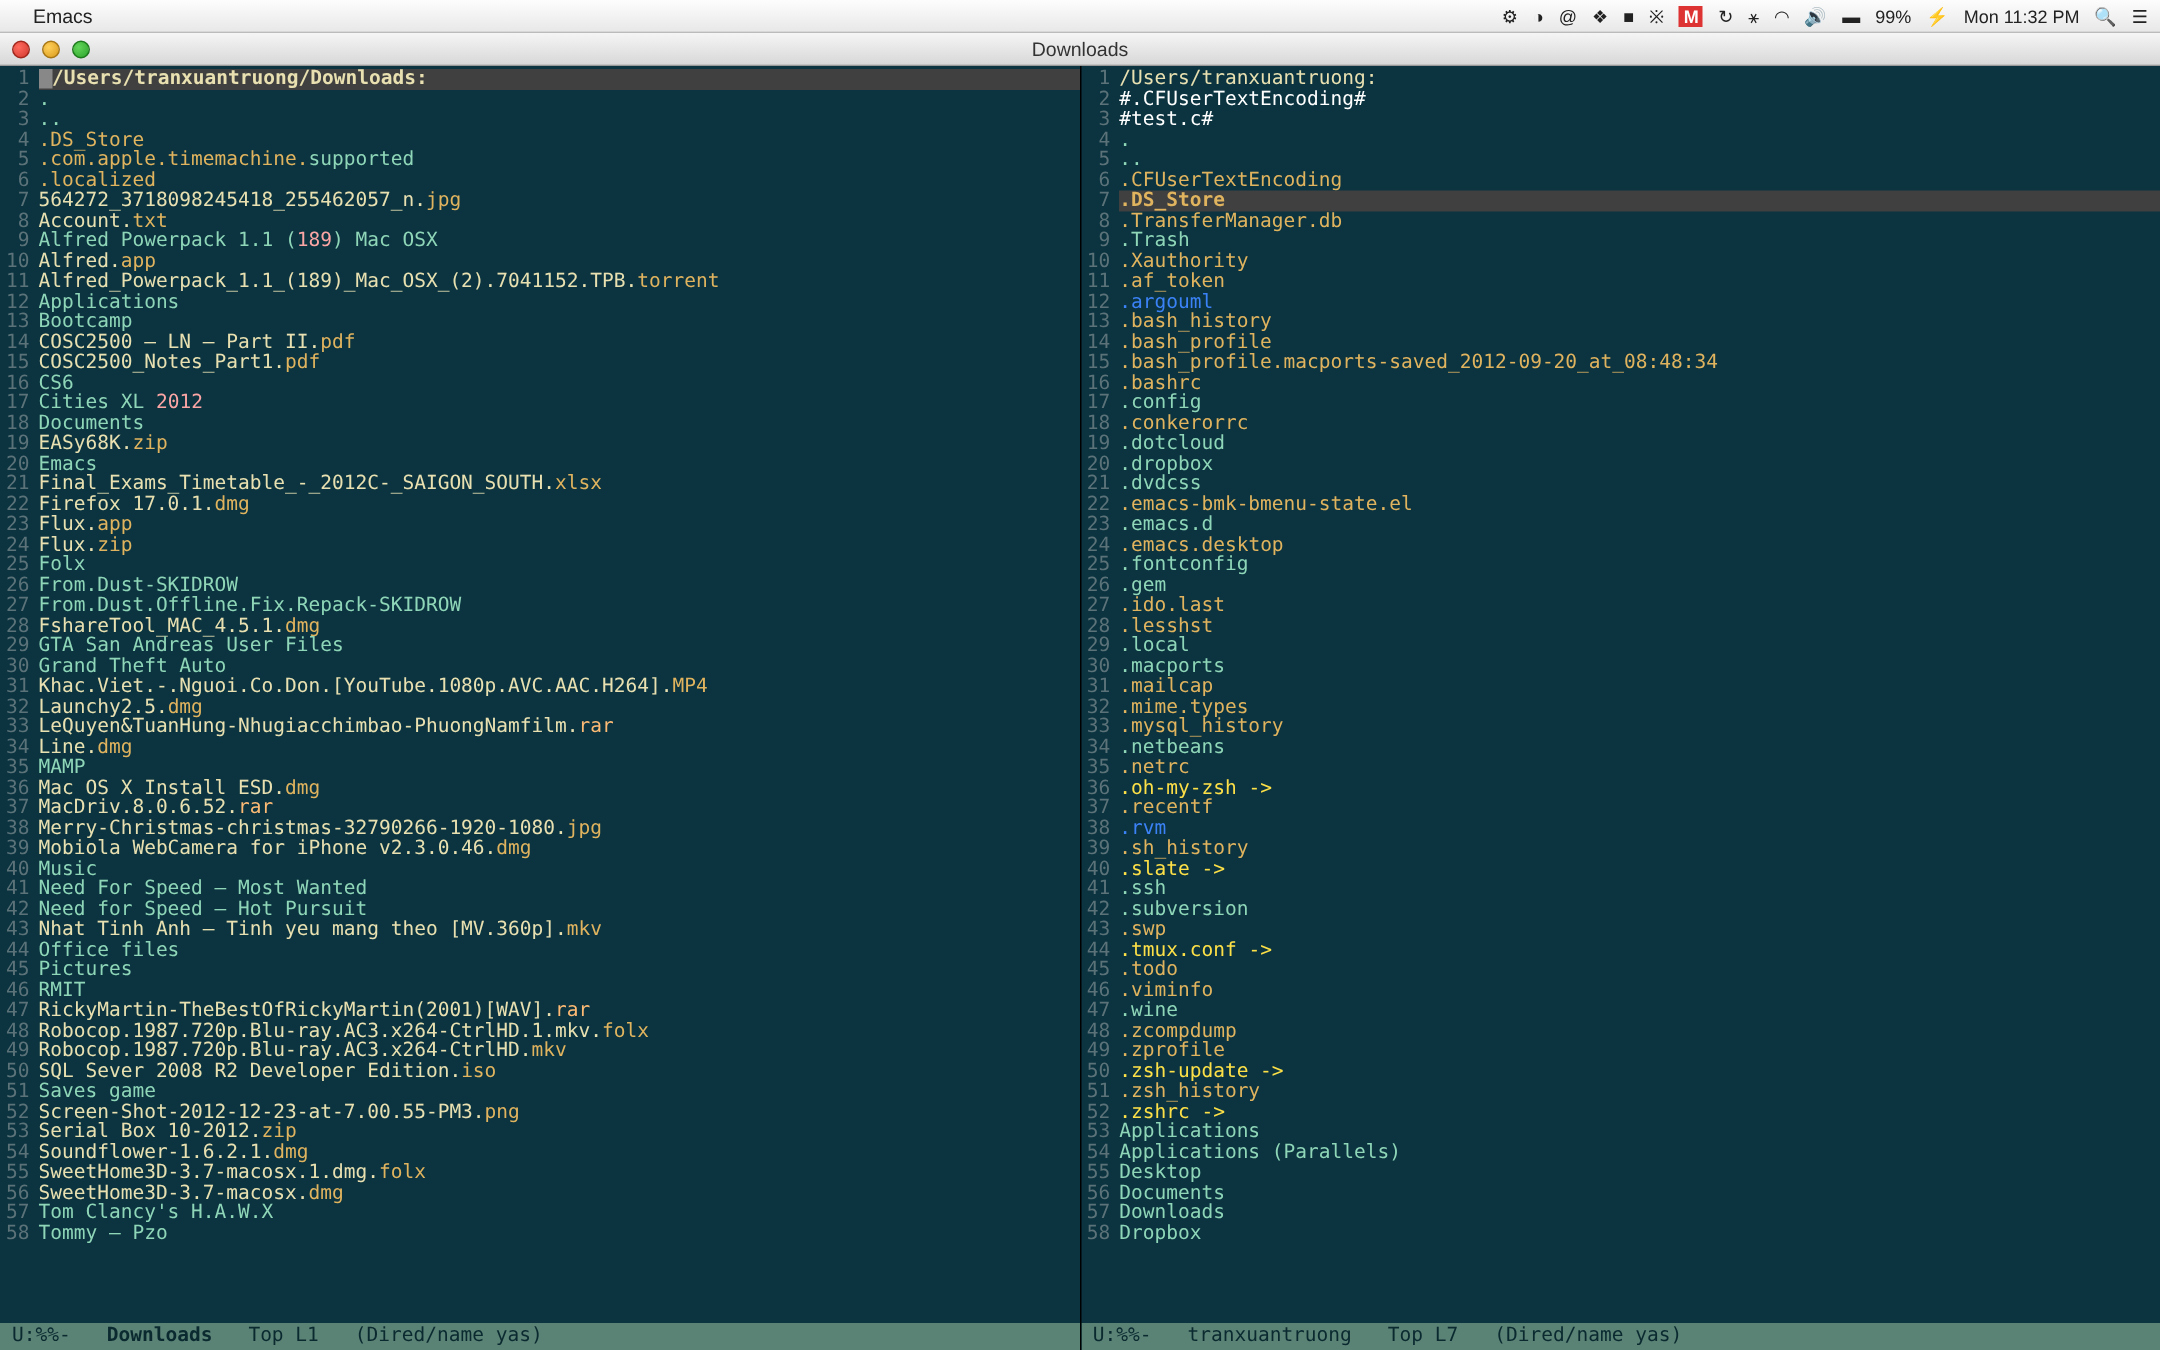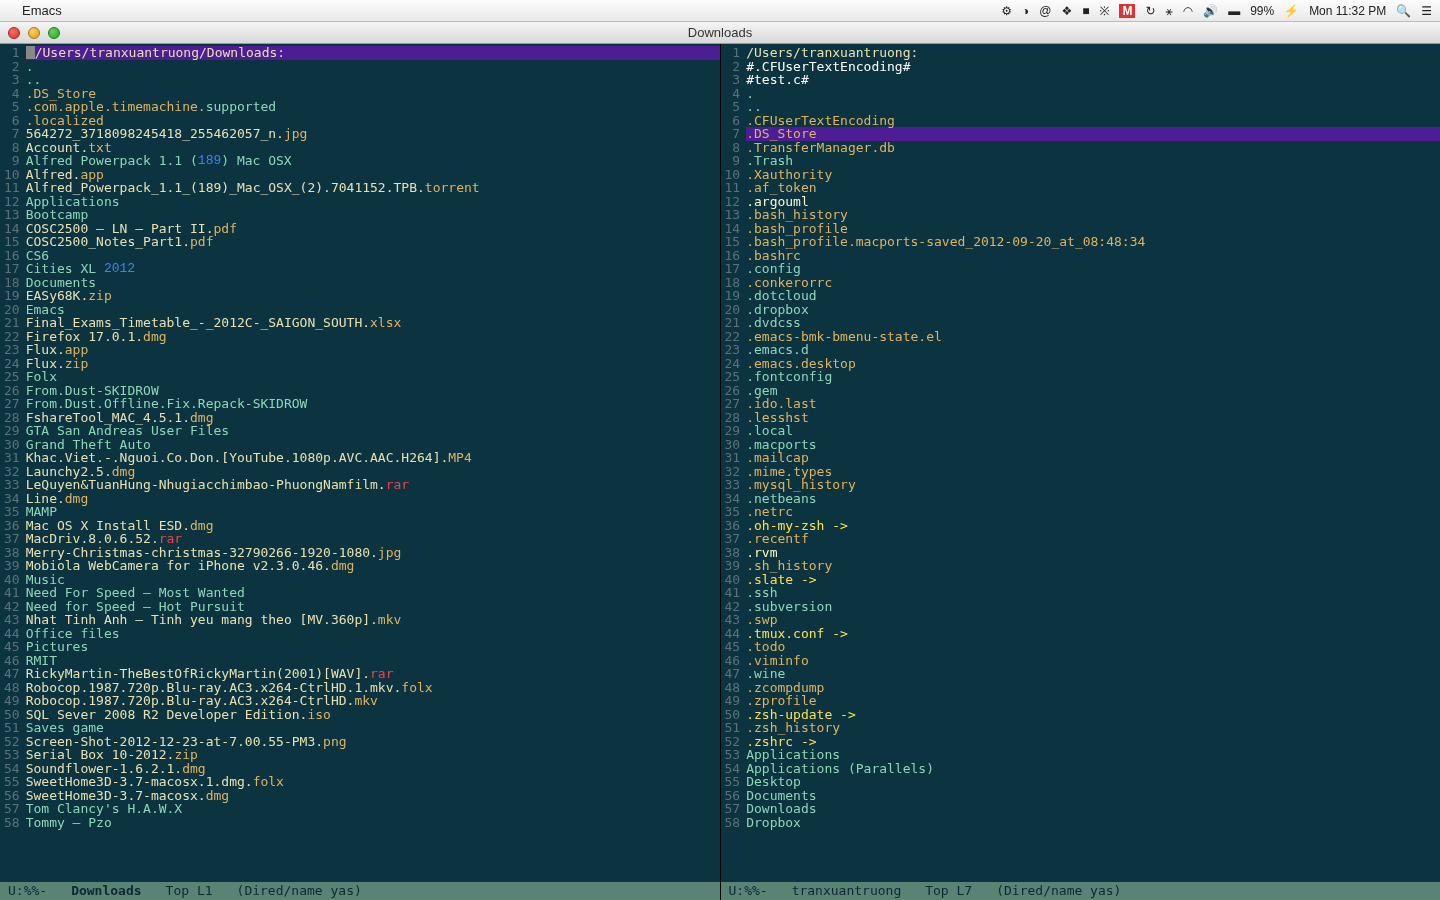--- a/index.html
+++ b/index.html
@@ -33,34 +33,34 @@
   display:flex; height:calc(900px - 22px - 22px);
   background:#0b3440; font-family:"Menlo","Monaco",monospace;
   font-size:14px; line-height:13.5px;
 }
 .pane { flex:1; display:flex; flex-direction:column; overflow:hidden; }
 .pane + .pane { border-left:1px solid #000; }
 .buf { flex:1; display:flex; overflow:hidden; padding-top:2px; }
 .gutter { color:#5b7279; text-align:right; padding:0 6px 0 4px; user-select:none; font-size:13px; }
 .lines { flex:1; color:#e0d8b5; white-space:pre; font-size:13px; }
 .lines .row { height:13.5px; display:flex; align-items:center; }
-.lines .row.cursor-row { background:#4c1d95; }
+.lines .row.cursor-row { background:#404040;font-weight:bold; }
 .modeline {
   height:18px; background:#5a8275; color:#0a2a30;
   font-size:13px; display:flex; align-items:center; padding:0 8px;
   gap:24px; white-space:pre;
 }
 .tok-path { color:#e8e0b0; }
 .tok-dir  { color:#8fd6b8; }
 .tok-ext  { color:#e0b35e; }
-.tok-arc  { color:#ef4444; }
-.tok-num  { color:#3b82f6;font-family:Liberation Mono, monospace; }
+.tok-arc  { color:#fdba74; }
+.tok-num  { color:#fca5a5; }
 .tok-link { color:#fde047; }
 .tok-hash { color:#ffffff; }
-.tok-warn { color:#fef9c3; }
+.tok-warn { color:#3b82f6; }
 .cursor-box {
   display:inline-block; width:9px; height:13px;
   background:#888; vertical-align:text-top;
 }
 </style>
 </head>
 <body>
 
 <div class="menubar">
   <div class="menubar-left">

